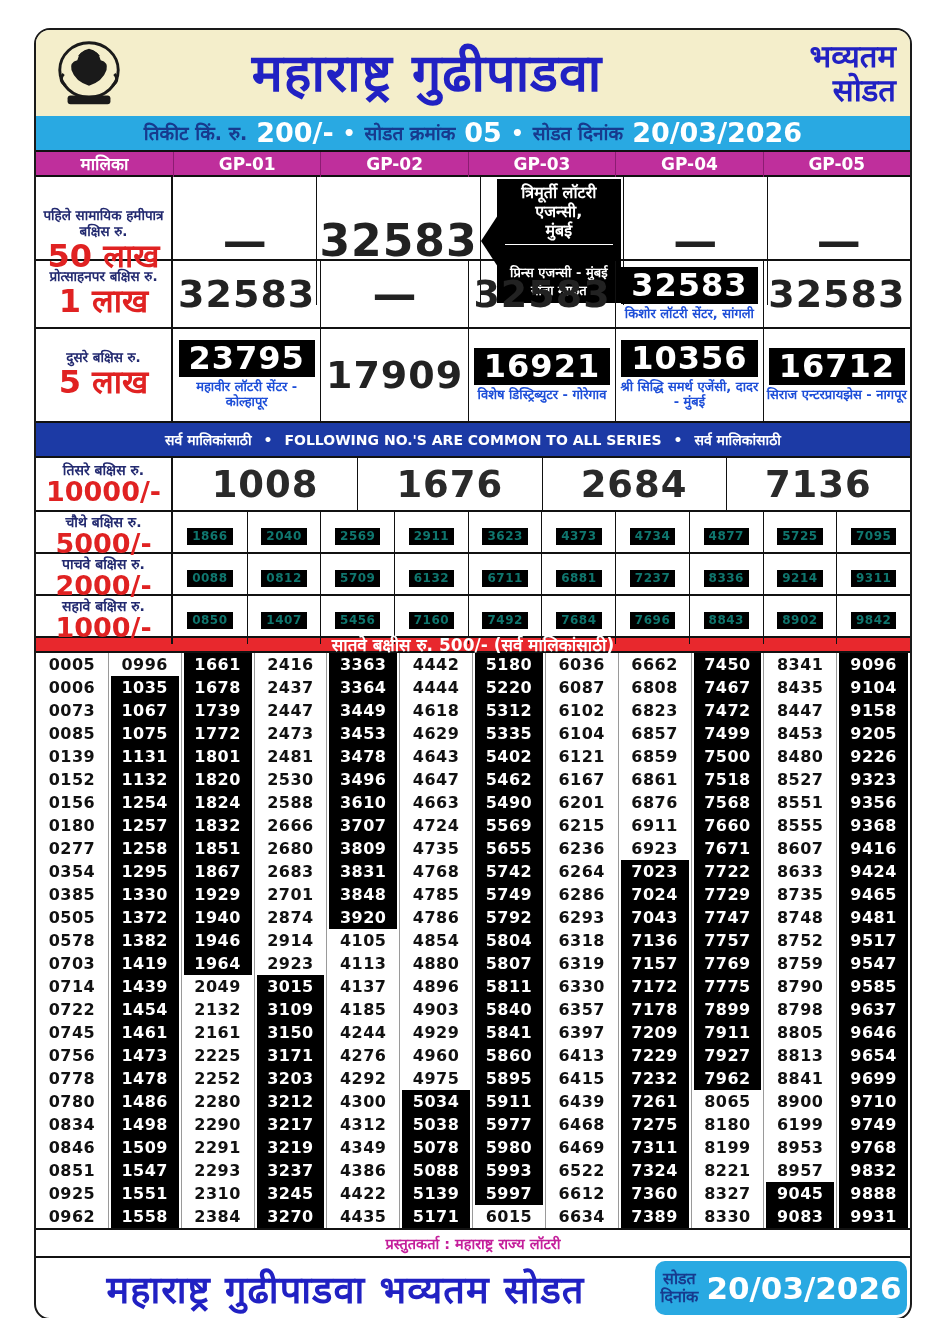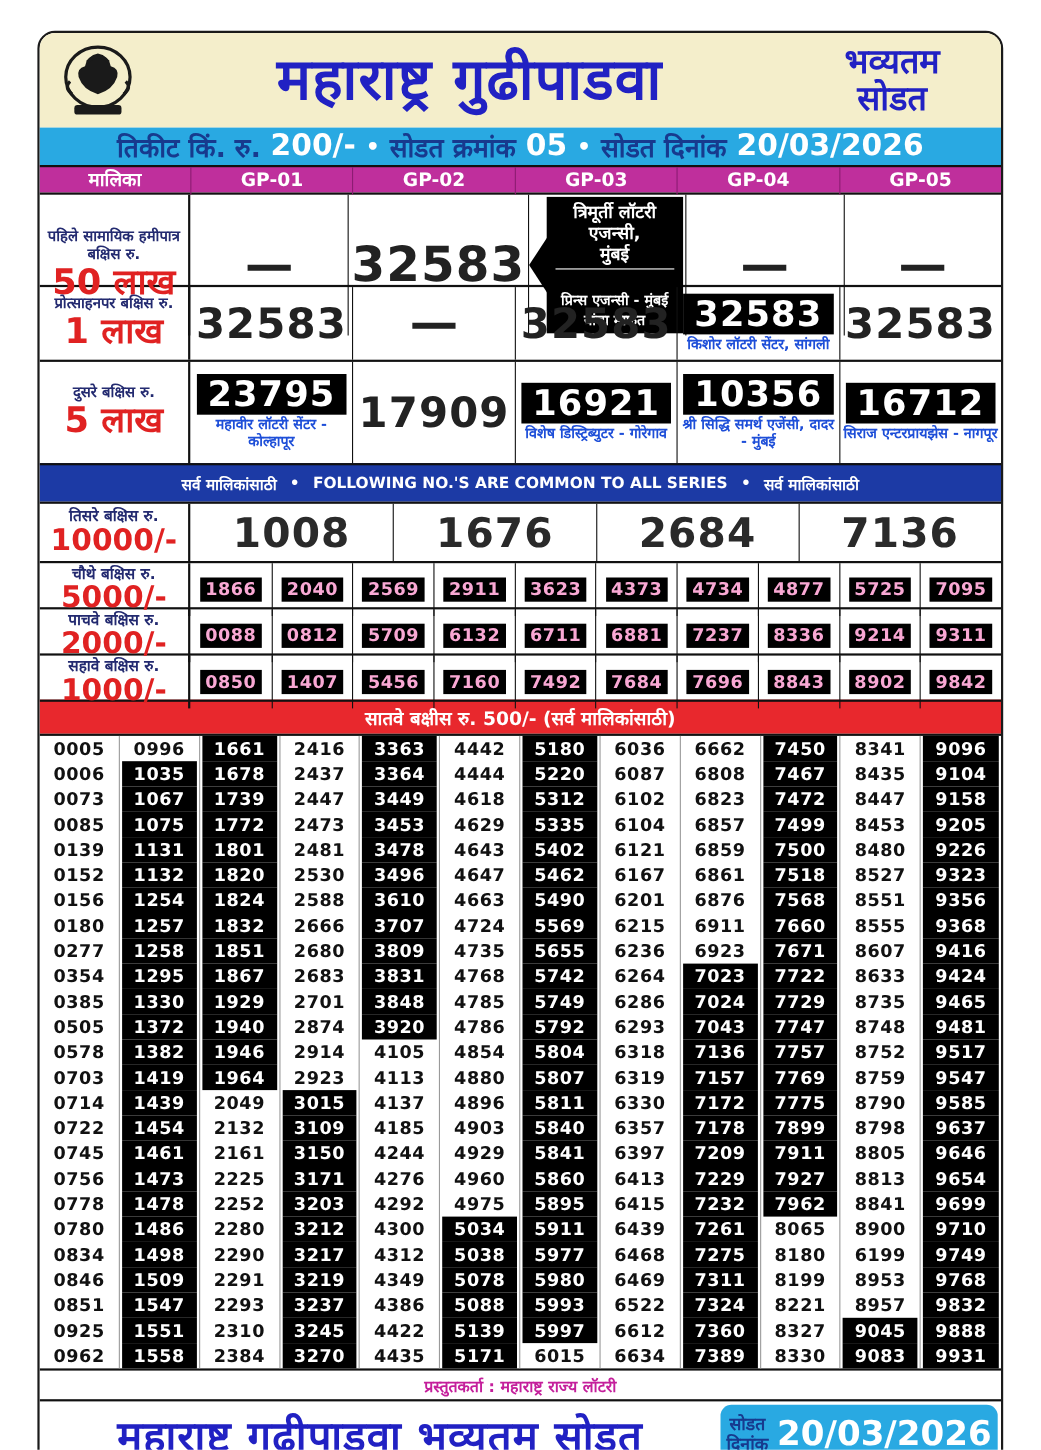--- a/index.html
+++ b/index.html
@@ -18,27 +18,27 @@
   .header {
     background:#f4eecb; height:86px;
     display:flex; align-items:center; padding:0 14px;
   }
   .logo { width:78px; height:76px; flex:0 0 auto; }
   .title {
     flex:1; text-align:center; color:#2121c3;
     font-size:52px; letter-spacing:1px; line-height:86px;
     white-space:nowrap;
   }
-  .subtitle { flex:0 0 170px; text-align:center; color:#2121c3; font-size:31px; line-height:1.1; }
+  .subtitle { flex:0 0 170px; text-align:right; color:#2121c3; font-size:31px; line-height:1.1; }
   
   .ticket-bar {
     background:#29a9e2; height:34px;
     display:flex; align-items:center; justify-content:center; gap:9px;
   }
-  .tb-label { color:#173a8e; font-size:24px; }
+  .tb-label { color:#173a8e; font-size:19px; }
   .tb-value { color:#fff; font-size:27px; line-height:34px; }
   .tb-dot { color:#fff; font-size:20px; }
   
   .series-header { display:grid; grid-template-columns:137px repeat(5,1fr); background:#bf2f9c; height:25px; border-top:2px solid #111; }
   .sh-cell { color:#fff; font-size:17px; text-align:center; line-height:25px; border-left:1px solid #8c1c72; }
   .sh-cell:first-child { border-left:none; }
   .prize-row { display:grid; grid-template-columns:137px repeat(5,1fr); border-top:2px solid #111; }
   .prize-row.r1 { height:84px; }
   .prize-row.r2 { height:68px; }
   .prize-row.r3 { height:94px; }
@@ -66,23 +66,23 @@
   
   .common-row { display:grid; grid-template-columns:137px 1fr; border-top:2px solid #111; }
   .common-row.row-large { height:54px; }
   .common-row.row-boxed { height:42px; }
   .common-nums { display:grid; }
   .row-large .common-nums { grid-template-columns:repeat(4,1fr); }
   .row-boxed .common-nums { grid-template-columns:repeat(10,1fr); }
   .cellv { display:flex; align-items:center; justify-content:center; border-left:1.5px solid #111; }
   .cellv:first-child { border-left:none; }
   .big-num { font-size:37px; color:#2a2a2a; letter-spacing:1px; }
-  .mini-box { background:#000; color:#f9a8d4; font-size:16px; line-height:1.25; padding:1px 5px; letter-spacing:0.5px; }
+  .mini-box { background:#000; color:#0f766e; font-size:12px; line-height:1.25; padding:1px 5px; letter-spacing:0.5px; }
   
-  .red-band { background:#e8282d; height:31px; border-top:2px solid #111;
+  .red-band { background:#e8282d; height:15px; border-top:2px solid #111;
     display:flex; align-items:center; justify-content:center; }
   .red-band span { color:#fff; font-size:17px; }
   
   .seventh-table { display:grid; grid-template-columns:repeat(12,1fr); border-top:2px solid #111; }
   .num-col { border-right:1px solid #9a9a9a; padding:0 2px; }
   .num-col:last-child { border-right:none; }
   .num-cell { height:23px; line-height:23px; text-align:center; font-size:16px; letter-spacing:0.5px; color:#111; }
   .num-cell.black { background:#000; color:#fff; }
   
   .disclaimer { border-top:2px solid #111; height:28px; display:flex; align-items:center; justify-content:center; gap:6px; padding:0 6px; white-space:nowrap; }

